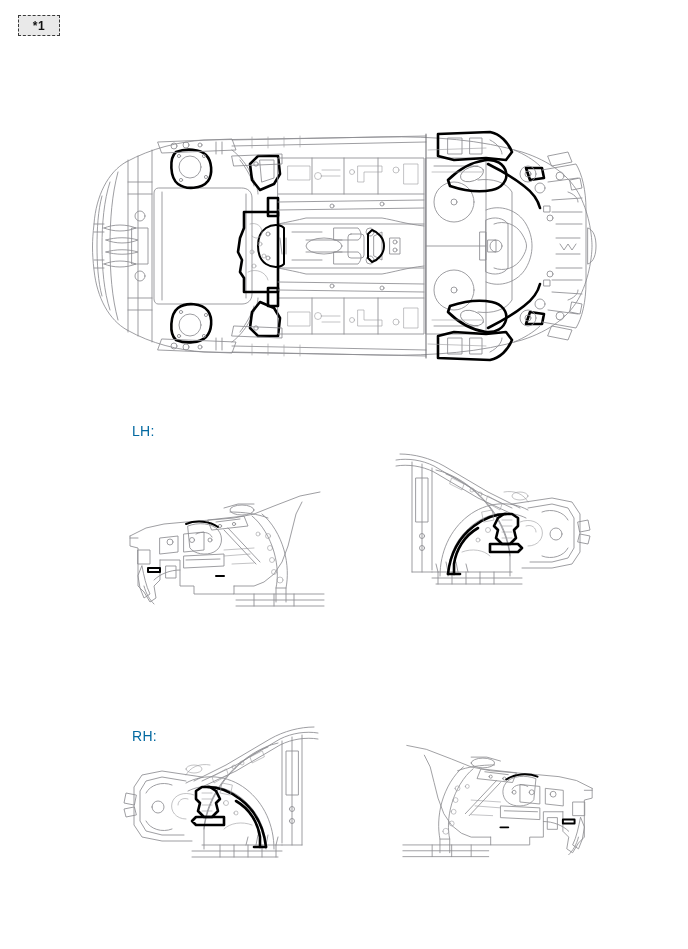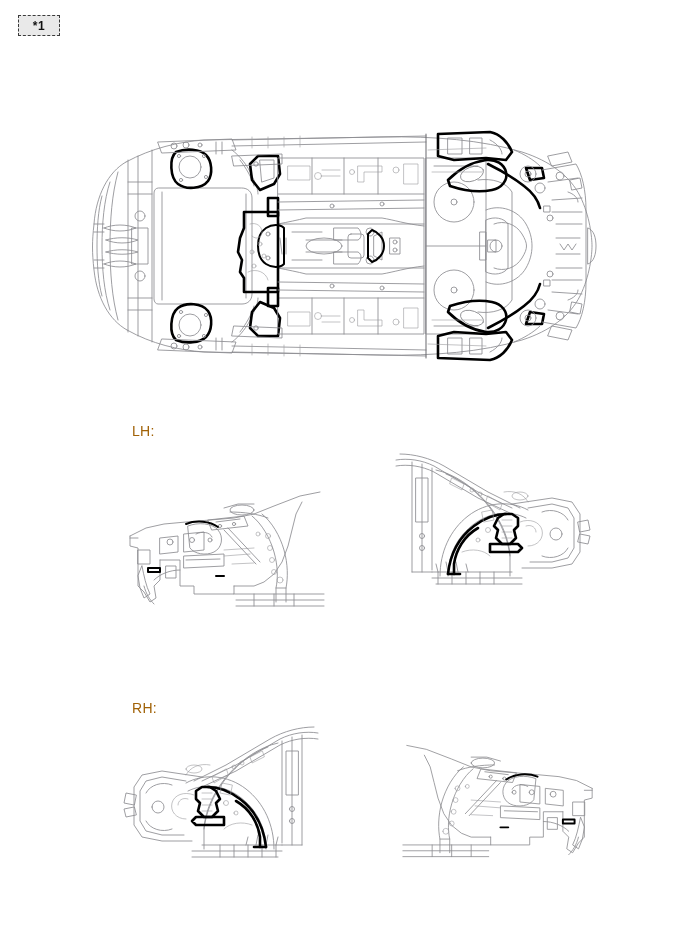--- a/index.html
+++ b/index.html
@@ -25,25 +25,25 @@
     display:flex;align-items:center;justify-content:center;
     font-size:12px;font-weight:700;letter-spacing:.5px;
     color:#111;
     line-height:1;
   }
 
   
   .side-label{
     position:absolute;
     font-size:14px;
-    color:#a16207;
+    color:#0369a1;
     letter-spacing:.3px;
   }
   .side-label.lh{left:132px;top:423px;}
-  .side-label.rh{left:132px;top:700px;}
+  .side-label.rh{left:132px;top:728px;}
 
   
   .fig{position:absolute;}
   .fig svg{display:block;width:100%;height:100%;overflow:visible;}
 
   #fig-underbody{left:82px;  top:120px; width:520px; height:250px;}
   #fig-lh-front { left:124px; top:490px; width:205px; height:120px;}
   #fig-lh-rear  { left:392px; top:452px; width:200px; height:140px;}
   #fig-rh-rear  { left:122px; top:725px; width:200px; height:140px;}
   #fig-rh-front { left:398px; top:742px; width:200px; height:120px;}

